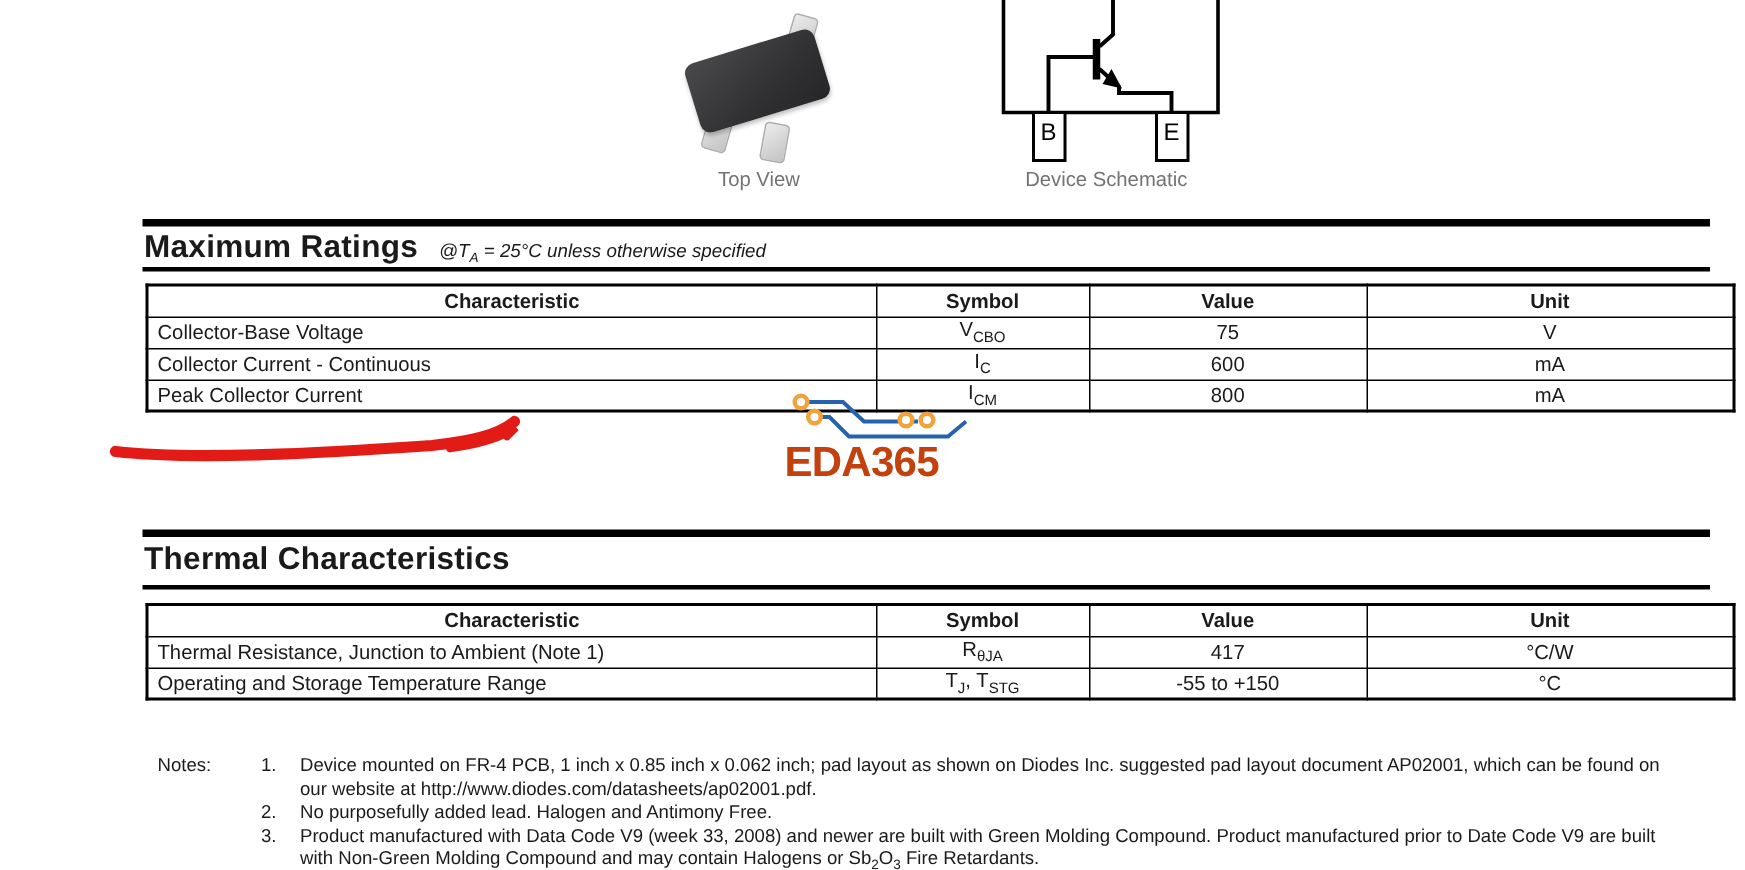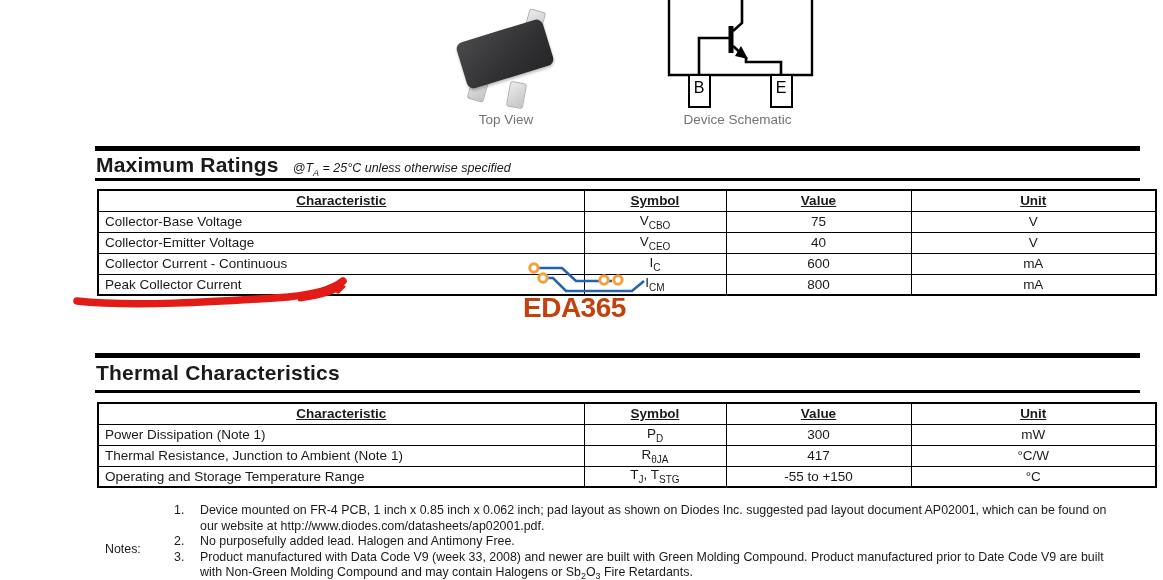--- a/index.html
+++ b/index.html
@@ -37,27 +37,27 @@
   
   table.spec {
     border-collapse:collapse; table-layout:fixed; width:1058px;
     font-size:13.5px; background:#fff;
   }
   table.spec td, table.spec th {
     border:1px solid #000; height:21px; padding:0 6px; overflow:hidden;
     white-space:nowrap; font-weight:normal;
   }
   table.spec { border:2px solid #000; }
-  table.spec th { font-weight:bold; text-align:center;text-decoration:underline; }
+  table.spec th { font-weight:bold; text-align:center; }
   table.spec td.c-char { text-align:left; }
   table.spec td.c-sym, table.spec td.c-val, table.spec td.c-unit { text-align:center; }
   table.spec sub { font-size:10px; }
 
   
-  .notes-label { font-size:12.4px;margin-top:39px; }
+  .notes-label { font-size:12.4px; }
   .notes-list { width:952px; font-size:12.4px; line-height:15.6px; }
   .note-item { display:flex; }
   .note-num { width:26px; flex:none; }
   .note-text { flex:1; }
   .note-text sub { font-size:9px; }
 
   
   .wm-text {
     position:absolute; font-weight:bold; font-size:28px; letter-spacing:-0.5px;
     font-family:"Liberation Sans", sans-serif;
@@ -118,26 +118,20 @@
     <th>Value</th>
     <th>Unit</th>
   </tr>
   <tr>
     <td class="c-char">Collector-Base Voltage</td>
     <td class="c-sym"><span>V</span><sub>CBO</sub></td>
     <td class="c-val">75</td>
     <td class="c-unit">V</td>
   </tr>
   <tr>
-    <td class="c-char">Collector-Emitter Voltage</td>
-    <td class="c-sym"><span>V</span><sub>CEO</sub></td>
-    <td class="c-val">40</td>
-    <td class="c-unit">V</td>
-  </tr>
-  <tr>
     <td class="c-char">Collector Current - Continuous</td>
     <td class="c-sym"><span>I</span><sub>C</sub></td>
     <td class="c-val">600</td>
     <td class="c-unit">mA</td>
   </tr>
   <tr>
     <td class="c-char">Peak Collector Current</td>
     <td class="c-sym"><span>I</span><sub>CM</sub></td>
     <td class="c-val">800</td>
     <td class="c-unit">mA</td>
@@ -172,26 +166,20 @@
       <col style="width:142px">
       <col style="width:185px">
       <col style="width:245px">
     </colgroup>
   <tbody>
       <tr>
     <th>Characteristic</th>
     <th>Symbol</th>
     <th>Value</th>
     <th>Unit</th>
-  </tr>
-  <tr>
-    <td class="c-char">Power Dissipation (Note 1)</td>
-    <td class="c-sym"><span>P</span><sub>D</sub></td>
-    <td class="c-val">300</td>
-    <td class="c-unit">mW</td>
   </tr>
   <tr>
     <td class="c-char">Thermal Resistance, Junction to Ambient (Note 1)</td>
     <td class="c-sym"><span>R</span><sub>θJA</sub></td>
     <td class="c-val">417</td>
     <td class="c-unit">°C/W</td>
   </tr>
   <tr>
     <td class="c-char">Operating and Storage Temperature Range</td>
     <td class="c-sym"><span>T</span><sub>J</sub><span>, T</span><sub>STG</sub></td>

